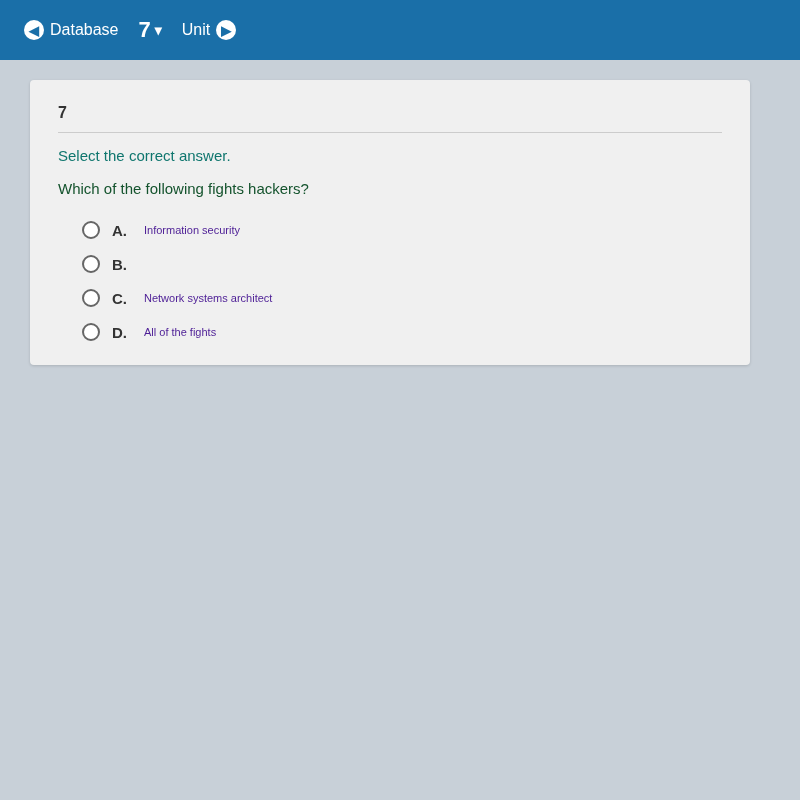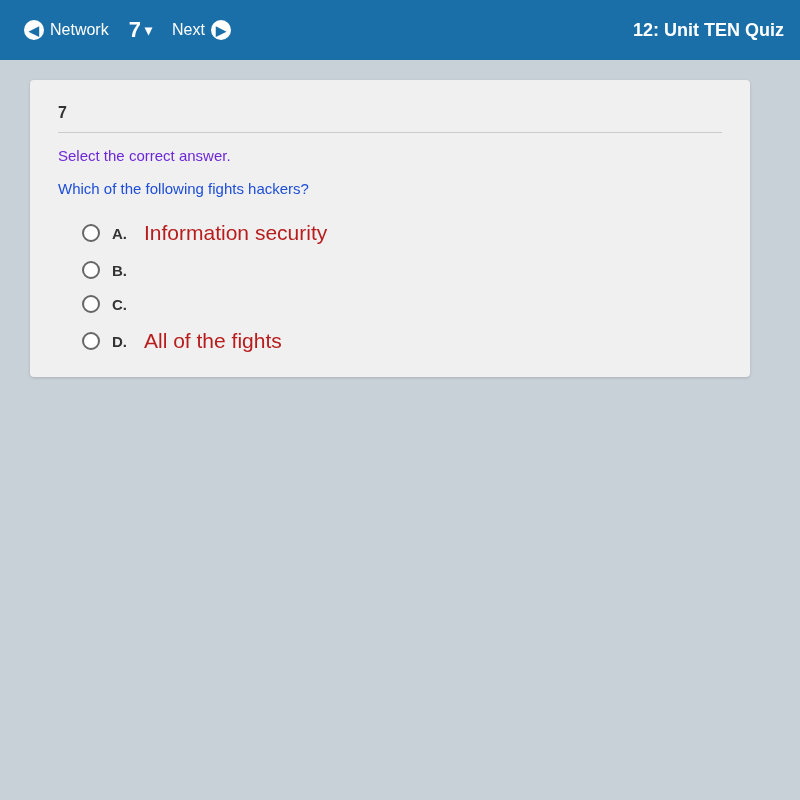--- a/index.html
+++ b/index.html
@@ -94,28 +94,28 @@
       font-size: 16px;
       font-weight: bold;
       color: #333;
       margin-bottom: 12px;
       padding-bottom: 10px;
       border-bottom: 1px solid #ccc;
     }
 
     .question-instruction {
       font-size: 15px;
-      color: #6d28d9;
+      color: #0f766e;
       margin-bottom: 16px;
       margin-top: 14px;
     }
 
     .question-text {
       font-size: 15px;
-      color: #1d4ed8;
+      color: #14532d;
       margin-bottom: 24px;
     }
 
     .answer-options {
       display: flex;
       flex-direction: column;
       gap: 16px;
       padding-left: 24px;
     }
 
@@ -136,46 +136,45 @@
     }
 
     .option-label {
       font-size: 15px;
       font-weight: bold;
       color: #333;
       min-width: 20px;
     }
 
     .option-text {
-      font-size: 21px;
-      color: #b91c1c;
+      font-size: 11px;
+      color: #4c1d95;
     }
   </style>
 </head>
 <body>
 
 <div class="top-nav">
   <button class="nav-btn">
     <div class="nav-icon">◀</div>
-    <span>Network</span>
+    <span>Database</span>
   </button>
 
   <div class="nav-question-number">
     <span>7</span>
     <span class="nav-chevron">▾</span>
   </div>
 
   <button class="nav-btn">
-    <span>Next</span>
+    <span>Unit</span>
     <div class="nav-icon">▶</div>
   </button>
 
   <div class="nav-divider"></div>
 
-  <span class="nav-title">12: Unit TEN Quiz</span>
 </div>
 
 <div class="page-content">
   <div class="question-card">
 
     <div class="question-number">7</div>
 
     <div class="question-instruction">Select the correct answer.</div>
 
     <div class="question-text">Which of the following fights hackers?</div>
@@ -189,20 +188,21 @@
       </label>
 
       <label class="answer-option">
         <div class="radio-circle"></div>
         <span class="option-label">B.</span>
       </label>
 
       <label class="answer-option">
         <div class="radio-circle"></div>
         <span class="option-label">C.</span>
+        <span class="option-text">Network systems architect</span>
       </label>
 
       <label class="answer-option">
         <div class="radio-circle"></div>
         <span class="option-label">D.</span>
         <span class="option-text">All of the fights</span>
       </label>
 
     </div>
   </div>

